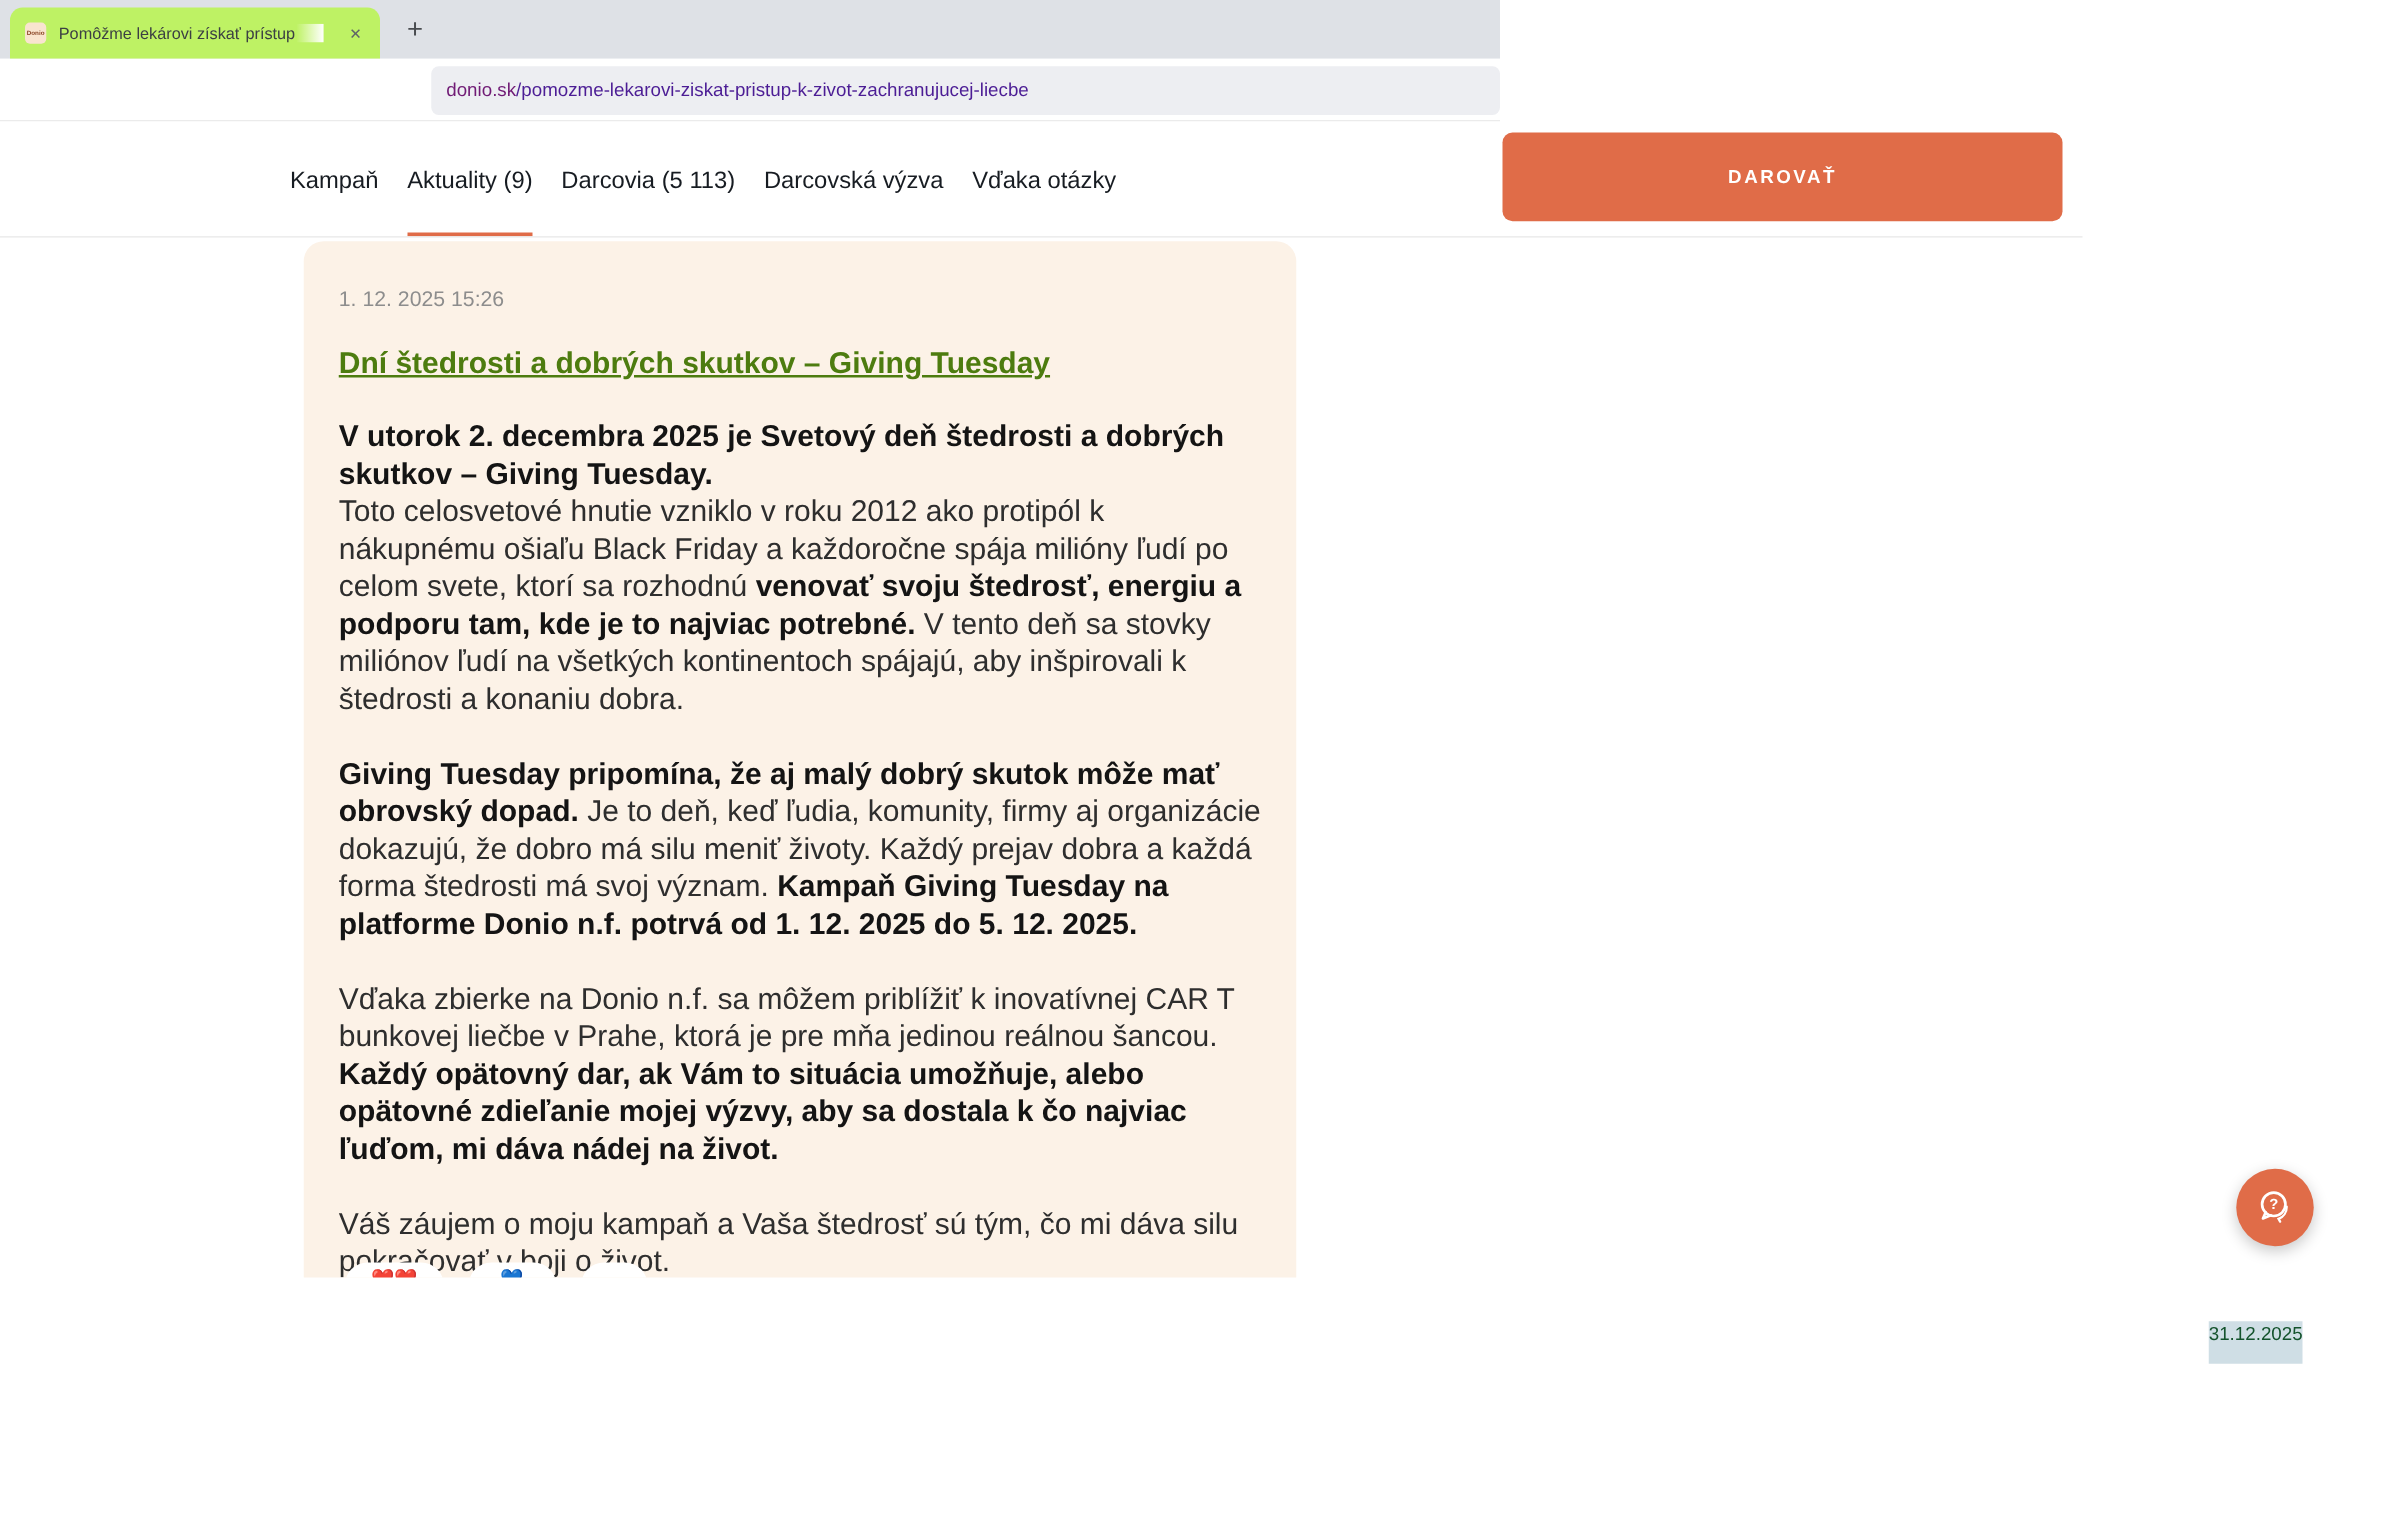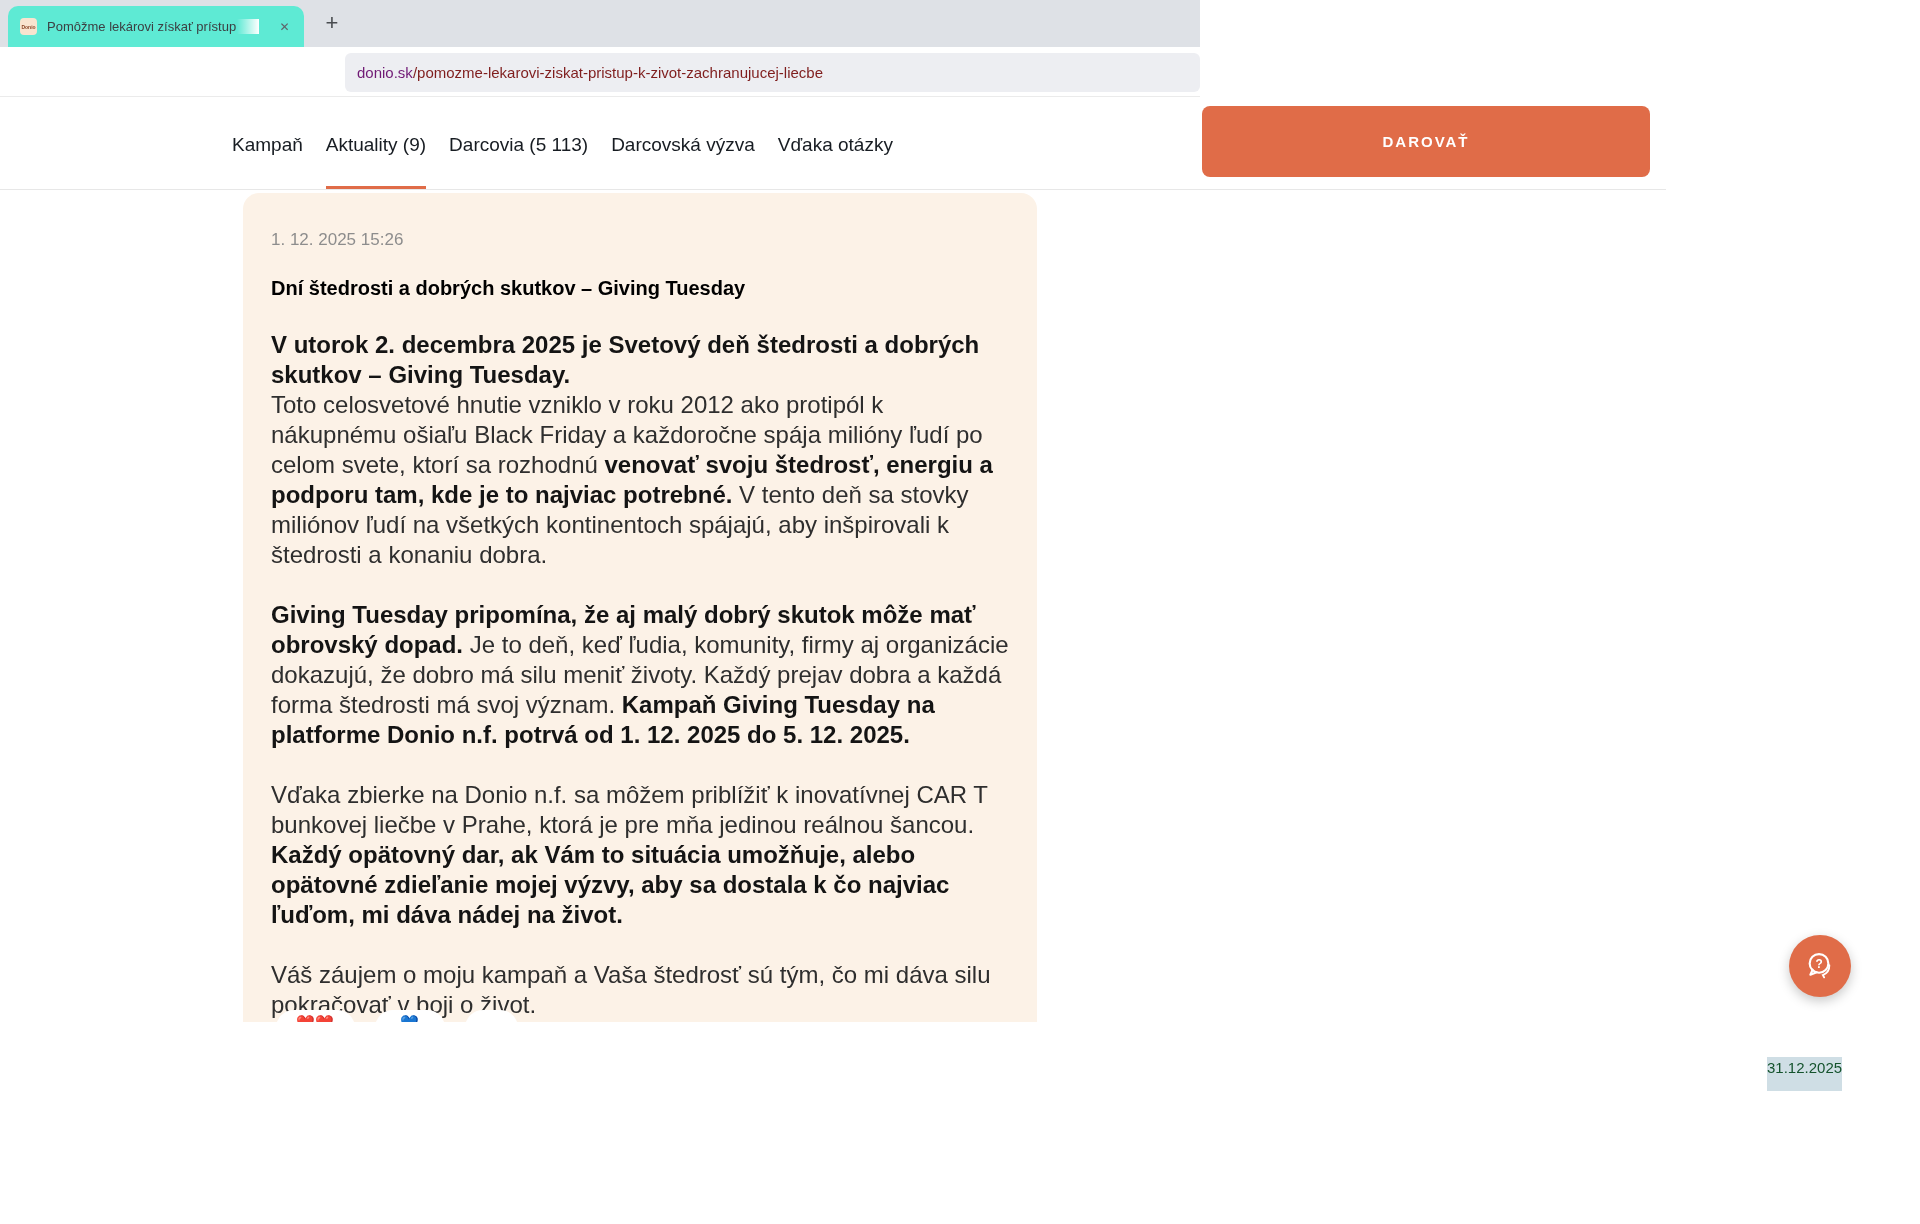--- a/index.html
+++ b/index.html
@@ -5,21 +5,21 @@
   * { margin:0; padding:0; box-sizing:border-box; }
   html,body { background:#fff; }
   .screen {
     position:relative; width:1920px; height:1224px; overflow:hidden;
     background:#ffffff; font-family:"Liberation Sans", sans-serif;
   }
   
   .tabstrip { position:absolute; left:0; top:0; width:1200px; height:47px; background:#dee1e6; }
   .tab {
     position:absolute; left:8px; top:6px; width:296px; height:41px;
-    background:#5eead4; border-radius:10px 10px 0 0;
+    background:#bef264; border-radius:10px 10px 0 0;
     display:flex; align-items:center; padding:0 34px 0 12px;
   }
   .favicon {
     width:17px; height:17px; border-radius:4px; background:#f9e4cf;
     display:flex; align-items:center; justify-content:center;
     font-size:5px; font-weight:bold; color:#8a4424; flex:0 0 auto;
   }
   .tab-title {
     margin-left:10px; font-size:13px; color:#3c4043; white-space:nowrap;
     overflow:hidden; width:212px; position:relative;
@@ -38,21 +38,21 @@
     font-size:22px; font-weight:300; color:#494c50;
     display:flex; align-items:center; justify-content:center; cursor:pointer;
   }
   .urlrow { position:absolute; left:0; top:47px; width:1200px; height:50px; background:#ffffff; }
   .urlpill {
     position:absolute; left:345px; top:6px; width:855px; height:39px;
     background:#edeef2; border-radius:6px;
     display:flex; align-items:center; padding-left:12px; font-size:15px;
   }
   .url-domain { color:#701a75; }
-  .url-path { color:#7f1d1d; }
+  .url-path { color:#4c1d95; }
   .chrome-border { position:absolute; left:0; top:96px; width:1200px; height:1px; background:#ebebeb; }
   
   .nav-border { position:absolute; left:0; top:189px; width:1666px; height:1px; background:#e7e7e7; }
   .nav-tabs { position:absolute; left:232px; top:133px; display:flex; gap:23px; }
   .nav-tab {
     font-size:19px; line-height:24px; font-weight:500; color:#171c22;
     padding-bottom:29px; cursor:pointer; white-space:nowrap;
   }
   .nav-tab.active { border-bottom:3px solid var(--accent);text-align:right; }
   .donate-btn {
@@ -61,21 +61,21 @@
     color:#ffffff; font-family:inherit; font-size:15px; font-weight:bold; letter-spacing:2px;
     display:flex; align-items:center; justify-content:center;
   }
   
   .card {
     position:absolute; left:243px; top:193px; width:794px; height:829px;
     background:var(--card-bg); border-radius:16px 16px 0 0; overflow:hidden;
     padding:0 28px;
   }
   .post-date { margin-top:37px; font-size:17px; color:#8d8d8d; }
-  .post-title { margin-top:27px; font-size:20px; font-weight:bold; color:#000000; }
+  .post-title { margin-top:27px; font-size:24px; font-weight:bold; color:#4d7c0f;text-decoration:underline; }
   .post-body p { margin-top:30px; font-size:24px; line-height:30px; color:#2e2e2e; }
   .post-body strong { color:#141414; }
   .reactions { position:absolute; left:33px; top:817px; display:flex; gap:20px; }
   .reaction-pill {
     background:#ffffff; border-radius:18px; height:40px; min-width:53px;
     display:flex; align-items:flex-start; justify-content:center;
     padding:4px 12px 0; font-size:15px; cursor:pointer;
   }
   .pill-1 { width:79px; } .pill-2 { width:70px; } .pill-3 { width:53px; }
   

